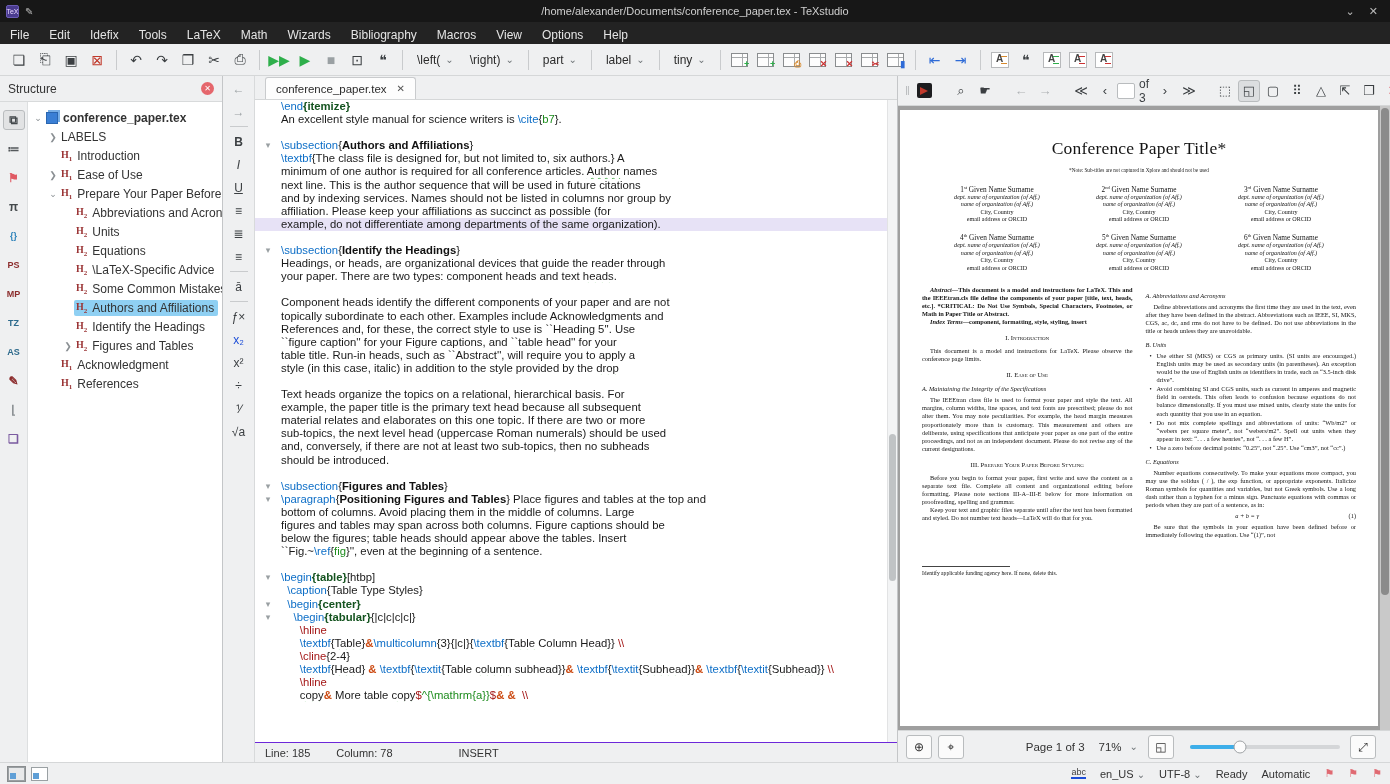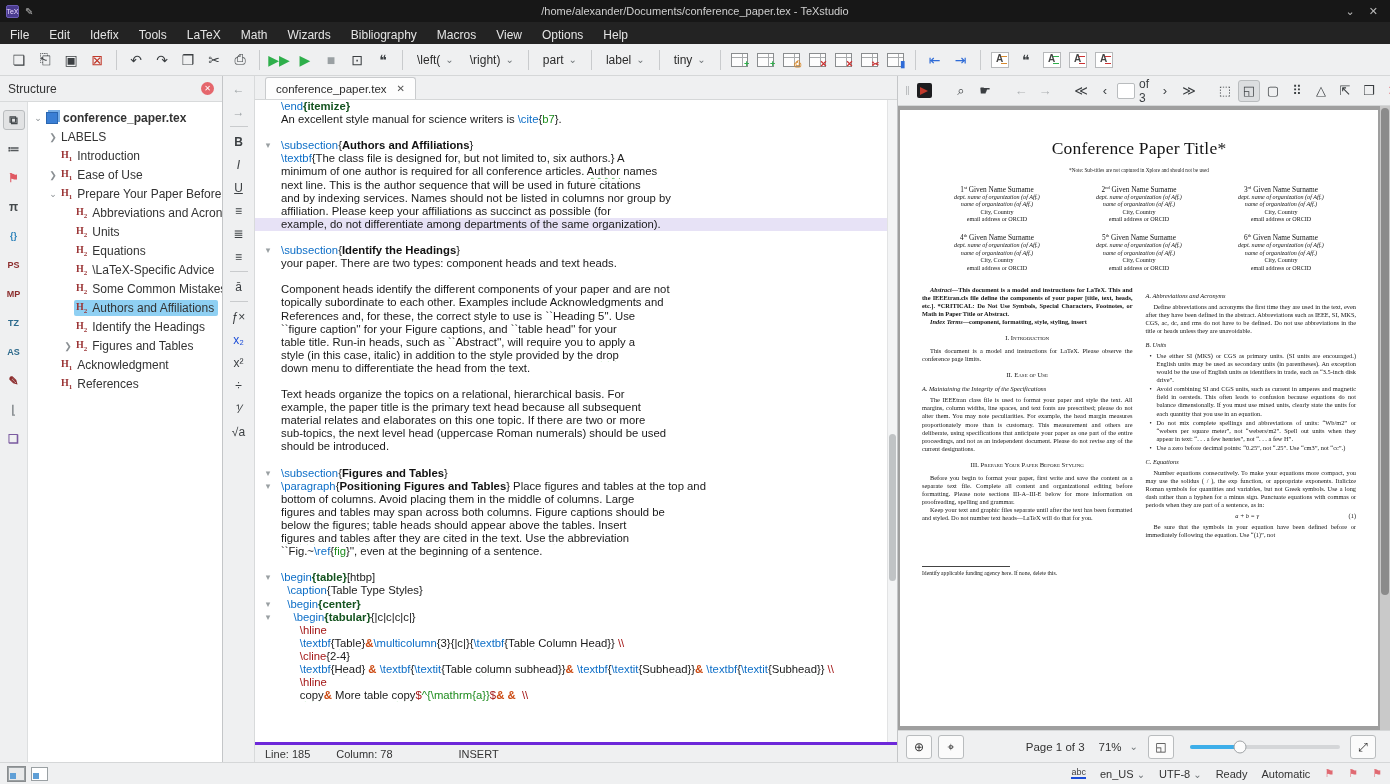--- a/index.html
+++ b/index.html
@@ -78,21 +78,21 @@
   .ltxt { flex:1; overflow:hidden; }
   .tk-c { color:#0d6ec7; }
   .tk-e { color:#14531f; font-weight:bold; }
   .tk-b { font-weight:bold; color:#111; }
   .tk-g { color:#1d8c1d; }
   .tk-r { color:#a31515; }
   .tk-a { color:#cc4a12; font-weight:bold; }
   .tk-s { text-decoration:underline wavy #4caf50 1px; text-underline-offset:2px; }
   .vscroll { position:absolute; right:0; top:0; bottom:0; width:10px; background:#f3f4f5; border-left:1px solid #e2e3e4; }
   .vthumb { position:absolute; left:1px; right:1px; border-radius:4px; background:#c0c3c5; }
-  .estatus { height:20px; background:#eff0f1; border-top:3px solid #6d28d9; display:flex; align-items:center;
+  .estatus { height:20px; background:#eff0f1; border-top:1px solid #6d28d9; display:flex; align-items:center;
     font-size:11px; color:#333; gap:26px; padding-left:10px; }
 
   
   .pdfpane { width:493px; display:flex; flex-direction:column; background:#9f9f9f; border-left:1px solid #c4c6c8; }
   .pdftb { height:30px; background:#eff0f1; border-bottom:1px solid #d5d7d8; display:flex; align-items:center;
     padding:0 4px; font-size:12px; color:#3b3f42; }
   .pbtn { min-width:22px; height:22px; display:flex; align-items:center; justify-content:center; font-size:13px;
     border-radius:3px; margin:0 1px; color:#3b3f42; }
   .pbtn.active { background:#dcdee0; border:1px solid #b9bcbe; }
   .pdflogo { width:15px; height:15px; background:#1d1d1f; position:relative; border-radius:2px; }
@@ -445,42 +445,42 @@
           <div class="eline"><span class="fold"></span><span class="ltxt">&nbsp;</span></div>
           <div class="eline"><span class="fold">▾</span><span class="ltxt"><span class="tk-c">\subsection</span><span>{</span><span class="tk-b">Authors and Affiliations</span><span>}</span></span></div>
           <div class="eline"><span class="fold"></span><span class="ltxt"><span class="tk-c">\textbf</span><span>{The class file is designed for, but not limited to, six authors.} A</span></span></div>
           <div class="eline"><span class="fold"></span><span class="ltxt"><span>minimum of one author is required for all conference articles. </span><span class="tk-s">Author</span><span> names</span></span></div>
           <div class="eline"><span class="fold"></span><span class="ltxt"><span>next line. This is the author sequence that will be used in future citations</span></span></div>
           <div class="eline"><span class="fold"></span><span class="ltxt"><span>and by indexing services. Names should not be listed in columns nor group by</span></span></div>
           <div class="eline"><span class="fold"></span><span class="ltxt"><span>affiliation. Please keep your affiliations as succinct </span><span class="tk-s">as</span><span> possible (for</span></span></div>
           <div class="eline hl"><span class="fold"></span><span class="ltxt"><span>example, do not differentiate among departments of the same organization).</span></span></div>
           <div class="eline"><span class="fold"></span><span class="ltxt">&nbsp;</span></div>
           <div class="eline"><span class="fold">▾</span><span class="ltxt"><span class="tk-c">\subsection</span><span>{</span><span class="tk-b">Identify the Headings</span><span>}</span></span></div>
+          <div class="eline"><span class="fold"></span><span class="ltxt"><span>Headings, or heads, are organizational devices that guide the reader through</span></span></div>
           <div class="eline"><span class="fold"></span><span class="ltxt"><span>your paper. There are two types: component heads and text </span><span class="tk-s">heads</span><span>.</span></span></div>
           <div class="eline"><span class="fold"></span><span class="ltxt">&nbsp;</span></div>
           <div class="eline"><span class="fold"></span><span class="ltxt"><span>Component heads identify the different components of your paper and are not</span></span></div>
           <div class="eline"><span class="fold"></span><span class="ltxt"><span>topically subordinate to each other. Examples include Acknowledgments and</span></span></div>
           <div class="eline"><span class="fold"></span><span class="ltxt"><span>References </span><span class="tk-s">and</span><span>, for these, the correct style to use is ``Heading 5''. Use</span></span></div>
           <div class="eline"><span class="fold"></span><span class="ltxt"><span>``figure caption'' for your </span><span class="tk-s">Figure</span><span> captions, and ``table head'' for your</span></span></div>
           <div class="eline"><span class="fold"></span><span class="ltxt"><span>table title. Run-in heads, such as ``Abstract'', will require you to apply a</span></span></div>
           <div class="eline"><span class="fold"></span><span class="ltxt"><span>style (in this case, italic) in addition to the style provided by the </span><span class="tk-s">drop</span></span></div>
-          <div class="eline"><span class="fold"></span><span class="ltxt"><span>down menu to differentiate the head from </span><span class="tk-s">the</span><span> text.</span></span></div>
           <div class="eline"><span class="fold"></span><span class="ltxt">&nbsp;</span></div>
           <div class="eline"><span class="fold"></span><span class="ltxt"><span>Text heads organize the topics on a relational, hierarchical basis. For</span></span></div>
           <div class="eline"><span class="fold"></span><span class="ltxt"><span>example, the paper title is the primary text head because all subsequent</span></span></div>
           <div class="eline"><span class="fold"></span><span class="ltxt"><span>material relates and elaborates on this one topic. If there are two or more</span></span></div>
           <div class="eline"><span class="fold"></span><span class="ltxt"><span>sub-topics, the next level head (uppercase Roman numerals) should be used</span></span></div>
+          <div class="eline"><span class="fold"></span><span class="ltxt"><span>and, conversely, if there are not at least two sub-topics, then no subheads</span></span></div>
           <div class="eline"><span class="fold"></span><span class="ltxt"><span>should be introduced.</span></span></div>
           <div class="eline"><span class="fold"></span><span class="ltxt">&nbsp;</span></div>
           <div class="eline"><span class="fold">▾</span><span class="ltxt"><span class="tk-c">\subsection</span><span>{</span><span class="tk-b">Figures and Tables</span><span>}</span></span></div>
           <div class="eline"><span class="fold">▾</span><span class="ltxt"><span class="tk-c">\paragraph</span><span>{</span><span class="tk-b">Positioning Figures and Tables</span><span>} Place figures and tables at the top and</span></span></div>
           <div class="eline"><span class="fold"></span><span class="ltxt"><span>bottom of columns. Avoid placing them in the middle of </span><span class="tk-s">columns.</span><span> Large</span></span></div>
           <div class="eline"><span class="fold"></span><span class="ltxt"><span>figures and tables may span across both </span><span class="tk-s">columns.</span><span> Figure captions should be</span></span></div>
           <div class="eline"><span class="fold"></span><span class="ltxt"><span>below the figures; table heads </span><span class="tk-s">should</span><span> appear above the tables. Insert</span></span></div>
-          <div class="eline"><span class="fold"></span><span class="ltxt"><span class="tk-s">figures</span><span> and </span><span class="tk-s">tables</span><span> after they are cited in the text. Use </span><span class="tk-s">the</span><span> abbreviation</span></span></div>
           <div class="eline"><span class="fold"></span><span class="ltxt"><span>``Fig.~</span><span class="tk-c">\ref</span><span>{</span><span class="tk-g">fig</span><span>}'', even at the beginning of a sentence.</span></span></div>
           <div class="eline"><span class="fold"></span><span class="ltxt">&nbsp;</span></div>
           <div class="eline"><span class="fold">▾</span><span class="ltxt"><span class="tk-c">\begin</span><span class="tk-e">{table}</span><span>[htbp]</span></span></div>
           <div class="eline"><span class="fold"></span><span class="ltxt"><span>  </span><span class="tk-c">\caption</span><span>{Table Type Styles}</span></span></div>
           <div class="eline"><span class="fold">▾</span><span class="ltxt"><span>  </span><span class="tk-c">\begin</span><span class="tk-e">{center}</span></span></div>
           <div class="eline"><span class="fold">▾</span><span class="ltxt"><span>    </span><span class="tk-c">\begin</span><span class="tk-e">{tabular}</span><span>{|c|c|c|c|}</span></span></div>
           <div class="eline"><span class="fold"></span><span class="ltxt"><span>      </span><span class="tk-r">\hline</span></span></div>
           <div class="eline"><span class="fold"></span><span class="ltxt"><span>      </span><span class="tk-c">\textbf</span><span>{</span><span class="tk-s">Table</span><span>}</span><span class="tk-a">&amp;</span><span class="tk-c">\multicolumn</span><span>{3}{|c|}{</span><span class="tk-c">\textbf</span><span>{</span><span class="tk-s">Table</span><span> Column </span><span class="tk-s">Head</span><span>}} </span><span class="tk-r">\\</span></span></div>
           <div class="eline"><span class="fold"></span><span class="ltxt"><span>      </span><span class="tk-r">\cline</span><span>{2-4}</span></span></div>
           <div class="eline"><span class="fold"></span><span class="ltxt"><span>      </span><span class="tk-c">\textbf</span><span>{</span><span class="tk-s">Head</span><span>} </span><span class="tk-a">&amp;</span><span> </span><span class="tk-c">\textbf</span><span>{</span><span class="tk-c">\textit</span><span>{Table </span><span class="tk-s">column</span><span> subhead}}</span><span class="tk-a">&amp;</span><span> </span><span class="tk-c">\textbf</span><span>{</span><span class="tk-c">\textit</span><span>{</span><span class="tk-s">Subhead</span><span>}}</span><span class="tk-a">&amp;</span><span> </span><span class="tk-c">\textbf</span><span>{</span><span class="tk-c">\textit</span><span>{</span><span class="tk-s">Subhead</span><span>}} </span><span class="tk-r">\\</span></span></div>

